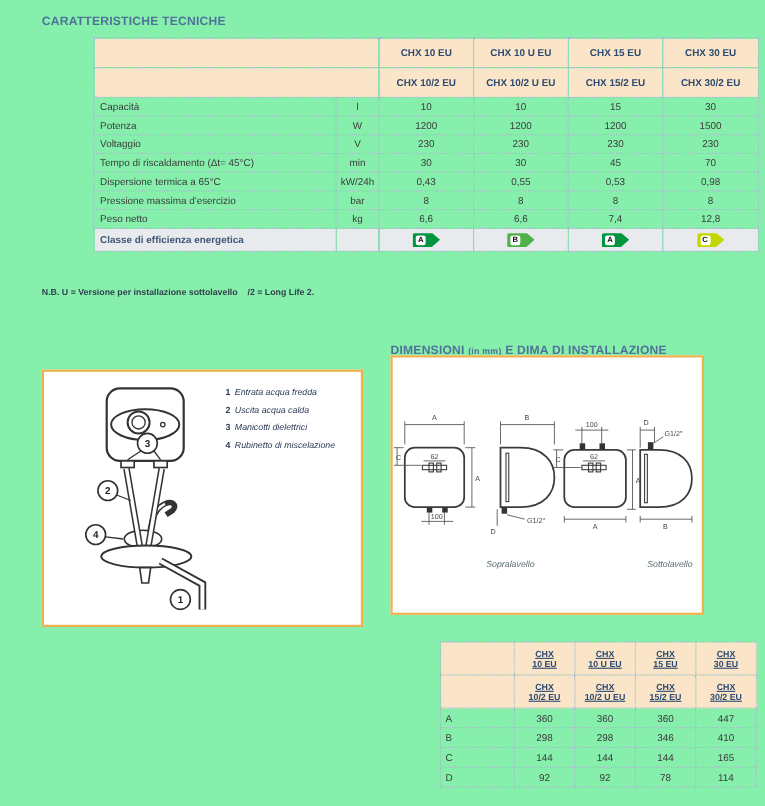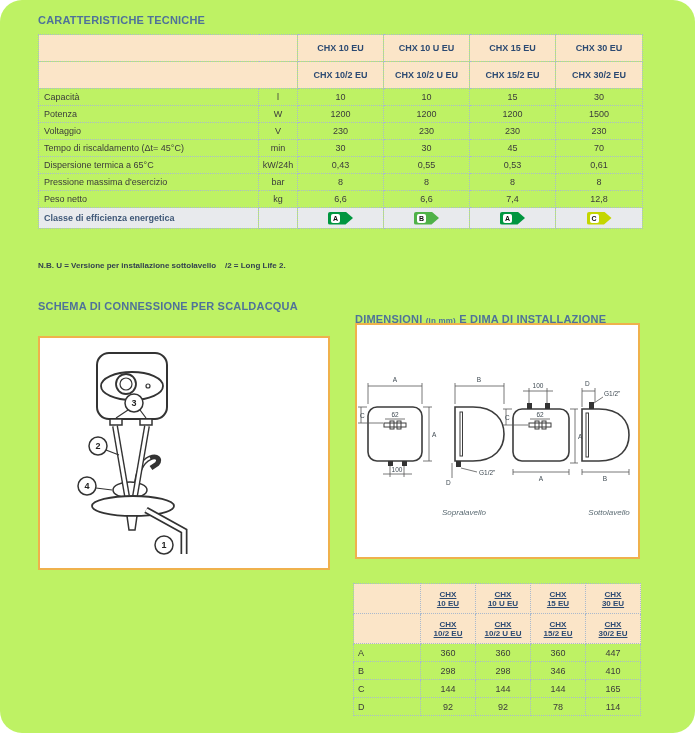--- a/index.html
+++ b/index.html
@@ -1,22 +1,22 @@
 <!DOCTYPE html>
 <html><head>
 <meta charset="utf-8">
 <style>
   html,body{margin:0;padding:0;}
-  #page{position:relative;width:695px;height:733px;background:#bef264;overflow:hidden;
-        font-family:"Liberation Sans",sans-serif;color:#3b3b3b;border-radius:22px;}
+  #page{position:relative;width:695px;height:733px;background:#86efac;overflow:hidden;
+        font-family:"Liberation Sans",sans-serif;color:#3b3b3b;}
   .sec-title{position:absolute;font-size:11px;font-weight:bold;color:#4f7299;letter-spacing:.2px;}
   .sec-title .small{font-size:8px;}
 
   
-  table{border-collapse:collapse;table-layout:fixed;}
+  table{border-collapse:collapse;table-layout:fixed;margin-left:47px;}
   #tech-table{position:absolute;left:38px;top:34px;width:604px;}
   #tech-table td{border:1px dotted #a9b9cd;font-size:9px;overflow:hidden;}
   #tech-table td.th{background:#fbe5c8;color:#2c4a72;font-weight:bold;text-align:center;height:24px;}
   #tech-table td.lbl{padding:1px 5px;height:14px;}
   #tech-table td.unit,#tech-table td.val{text-align:center;}
   #tech-table td.gray{background:#e8eaed;height:18px;}
   #tech-table td.elbl{font-weight:bold;color:#3f5878;padding:1px 5px;}
   #tech-table tr.profile td{height:18px;}
 
   .energy-badge{display:inline-flex;align-items:center;width:25px;height:13px;
@@ -112,21 +112,21 @@
       <td class="val">30</td>
       <td class="val">45</td>
       <td class="val">70</td>
     </tr>
     <tr>
       <td class="lbl">Dispersione termica a 65°C</td>
       <td class="unit">kW/24h</td>
       <td class="val">0,43</td>
       <td class="val">0,55</td>
       <td class="val">0,53</td>
-      <td class="val">0,61</td>
+      <td class="val">0,98</td>
     </tr>
     <tr>
       <td class="lbl">Pressione massima d'esercizio</td>
       <td class="unit">bar</td>
       <td class="val">8</td>
       <td class="val">8</td>
       <td class="val">8</td>
       <td class="val">8</td>
     </tr>
     <tr>
@@ -160,21 +160,20 @@
           <span class="energy-letter">C</span>
         </span>
       </td>
     </tr>
   </tbody>
     </table>
 
   <div id="footnote">N.B. U = Versione per installazione sottolavello    /2 = Long Life 2.</div>
 
   <div class="sec-title" style="left:38px;top:300px;line-height:13.5px;">
-    <div>SCHEMA DI CONNESSIONE PER SCALDACQUA</div>
   </div>
   <div class="sec-title" style="left:355px;top:313px;">
     <span>DIMENSIONI </span><span class="small">(in mm)</span><span> E DIMA DI INSTALLAZIONE</span>
   </div>
 
   <div id="schema-box" class="obox">
     <svg width="288" height="230" viewBox="0 0 288 230">
       <g stroke="#333" fill="none" stroke-width="1.8">
         <rect x="57" y="15" width="70" height="66" rx="12" stroke-width="2"></rect>
         <ellipse cx="92" cy="48" rx="31" ry="14"></ellipse>
@@ -205,20 +204,26 @@
         <circle cx="94" cy="65" r="9" fill="#fff" stroke="#333" stroke-width="1.5"></circle>
         <text class="cn" x="94" y="68" text-anchor="middle">3</text>
         <circle cx="58" cy="108" r="9" fill="#fff" stroke="#333" stroke-width="1.5"></circle>
         <text class="cn" x="58" y="111" text-anchor="middle">2</text>
         <circle cx="47" cy="148" r="9" fill="#fff" stroke="#333" stroke-width="1.5"></circle>
         <text class="cn" x="47" y="151" text-anchor="middle">4</text>
         <circle cx="124" cy="207" r="9" fill="#fff" stroke="#333" stroke-width="1.5"></circle>
         <text class="cn" x="124" y="210" text-anchor="middle">1</text>
       </g>
     </svg>
+    <div id="schema-legend">
+      <div class="leg"><b>1</b><i>Entrata acqua fredda</i></div>
+      <div class="leg"><b>2</b><i>Uscita acqua calda</i></div>
+      <div class="leg"><b>3</b><i>Manicotti dielettrici</i></div>
+      <div class="leg"><b>4</b><i>Rubinetto di miscelazione</i></div>
+    </div>
   </div>
 
   <div id="dim-box" class="obox">
     <svg width="281" height="232" viewBox="0 0 281 232">
 
       <g stroke="#3c3c3c" fill="none" stroke-width="1.6">
         <rect x="11" y="82" width="54" height="54" rx="9"></rect>
         <rect x="27" y="98" width="22" height="4" stroke-width="1"></rect>
         <rect x="33" y="96" width="4" height="8" stroke-width="1"></rect>
         <rect x="40" y="96" width="4" height="8" stroke-width="1"></rect>

